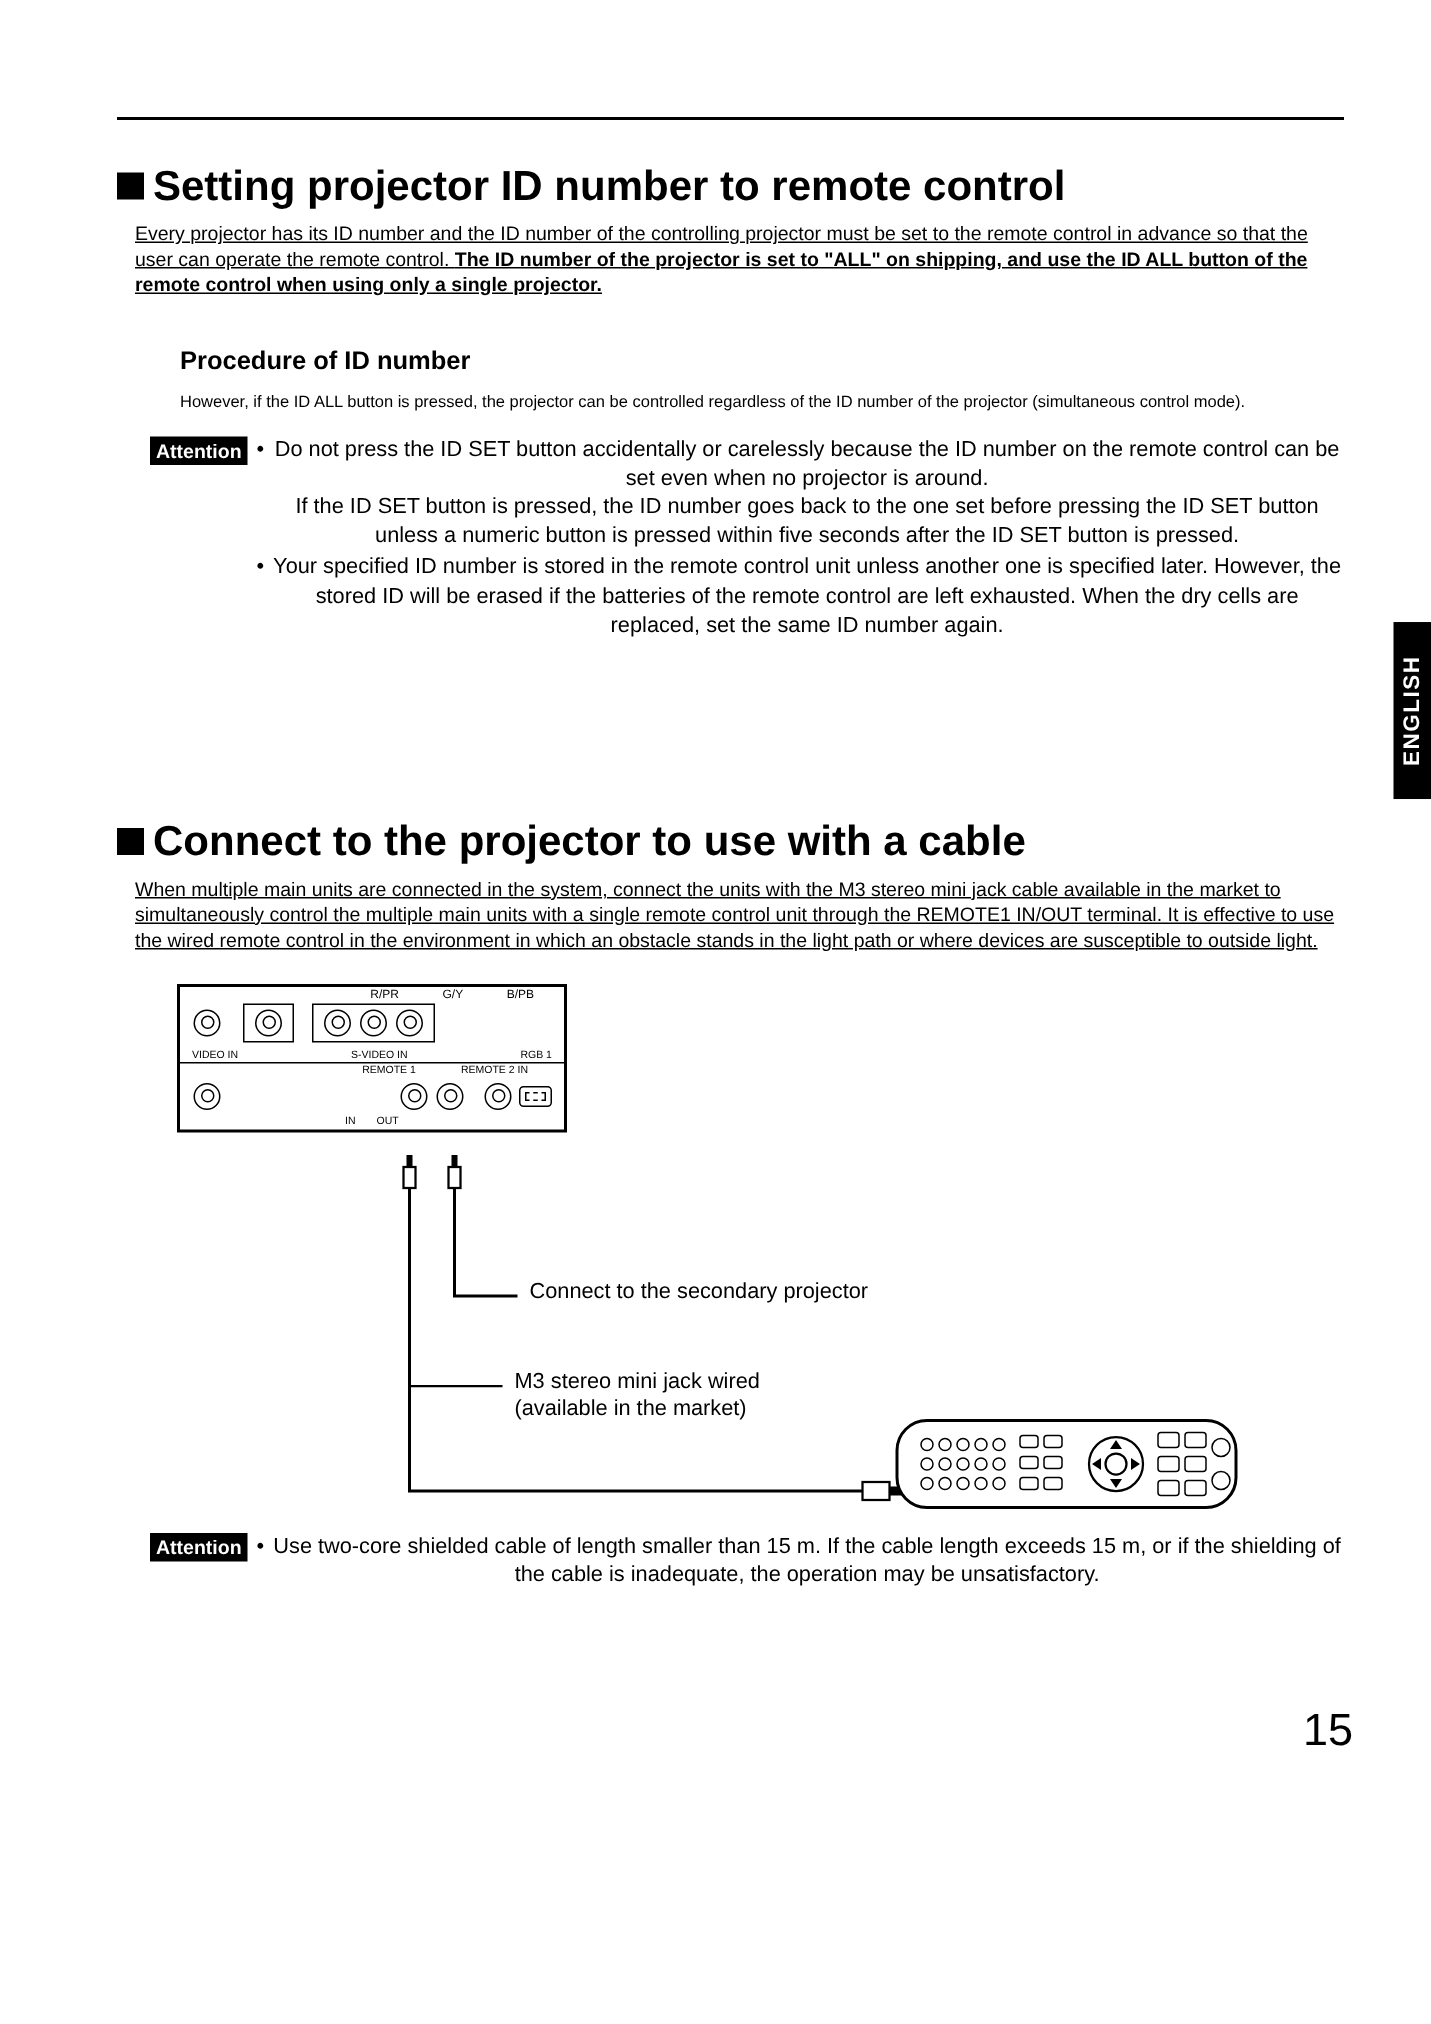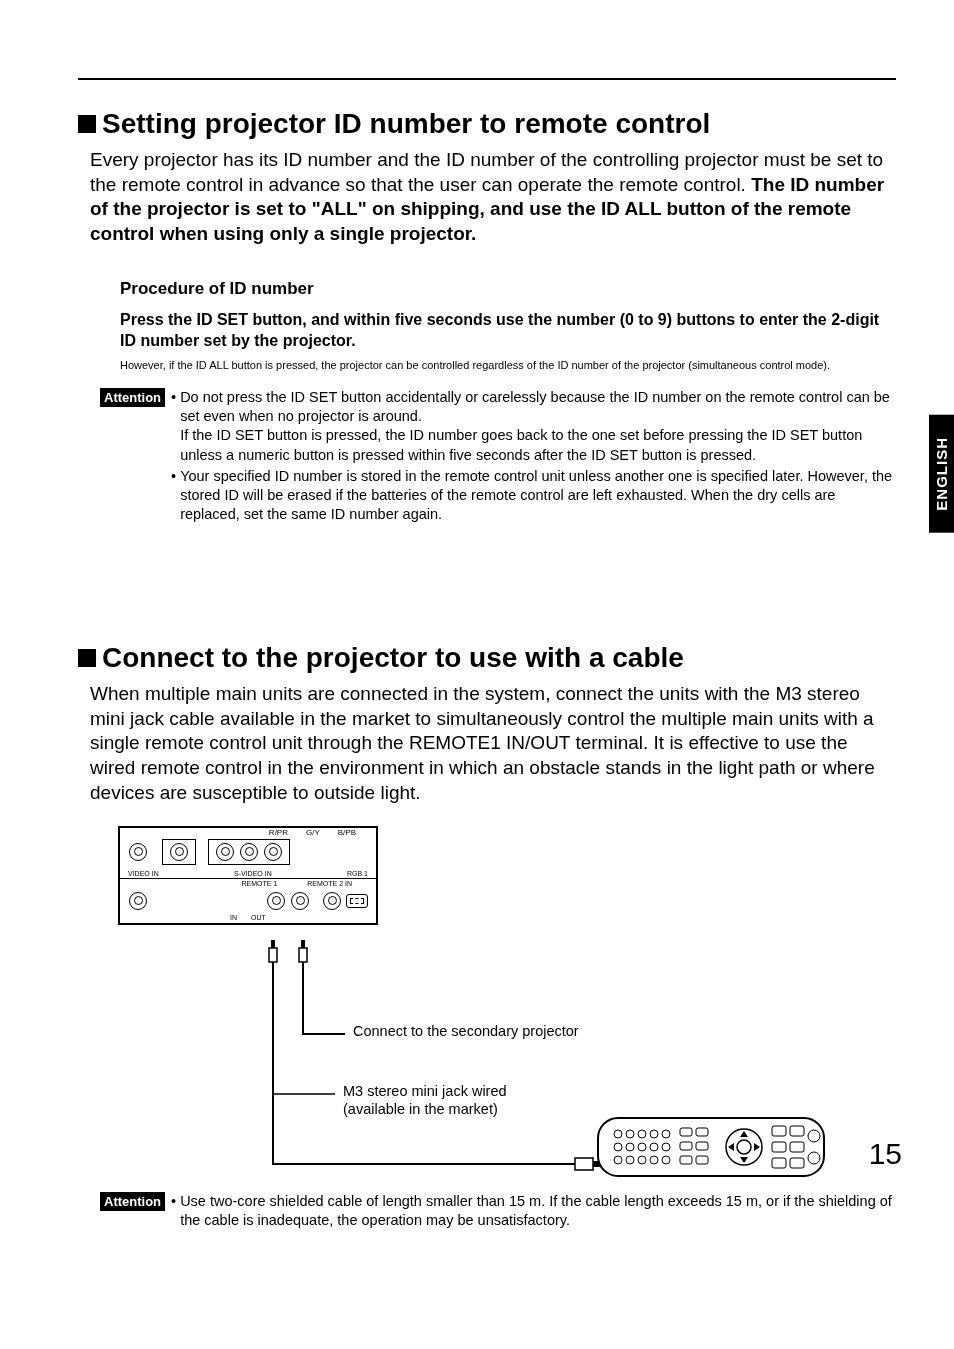--- a/index.html
+++ b/index.html
@@ -1,39 +1,39 @@
 <!DOCTYPE html>
 <html><head>
 <meta charset="utf-8">
 <style>
   * { box-sizing: border-box; margin: 0; padding: 0; }
   html, body { width: 954px; height: 1349px; background: #fff; font-family: Arial, Helvetica, sans-serif; color: #000; }
   .page { position: relative; width: 954px; height: 1205px; padding: 78px 58px 0 78px; }
   .rule { border-top: 2px solid #000; margin-bottom: 28px; }
   .section-title { font-size: 28px; font-weight: bold; display: flex; align-items: center; margin-bottom: 8px; }
   .section-title .square { display:inline-block; width:18px; height:18px; background:#000; margin-right:6px; }
-  .intro { font-size: 19px; line-height: 1.3; margin: 4px 0 0 12px; }
+  .intro { font-size: 13px; line-height: 1.3; margin: 4px 0 0 12px; text-decoration: underline; }
   .intro b { font-weight: bold; }
   .sub-h { font-size: 17px; font-weight: bold; margin-left: 42px; margin-top: 32px; margin-bottom: 10px; }
   .step { font-size: 16px; font-weight: bold; margin-left: 42px; line-height: 1.35; margin-bottom: 6px; }
   .step-body { font-size: 11px; margin-left: 42px; line-height: 1.3; }
-  .attn-block { display: flex; align-items: flex-start; margin-top: 16px; margin-left: 22px; }
+  .attn-block { display: flex; align-items: flex-start; margin-top: 16px; margin-left: 22px; text-align: center; }
   .attn-label { background:#000; color:#fff; font-size:13px; font-weight:bold; padding:2px 4px; flex:0 0 auto; }
   .attn-list { font-size:14.5px; line-height:1.32; margin-left:6px; }
   .attn-list .item { display:flex; margin-bottom:2px; }
   .attn-list .bul { flex:0 0 auto; margin-right:4px; }
   .language-tab { position:absolute; right:0; top:415px; background:#000; color:#fff; font-weight:bold; font-size:15px; letter-spacing:1px; padding:22px 4px; writing-mode:vertical-rl; transform: rotate(180deg); }
   .section2 { margin-top: 116px; }
   .diagram-area { position:relative; margin-left: 40px; margin-top: 20px; height: 360px; }
   .panel { position:absolute; left:0; top:0; width:260px; border:2px solid #000; background:#fff; }
   .panel-row { display:flex; align-items:center; padding:4px 6px; }
   .jack { width:18px; height:18px; border:1.5px solid #000; border-radius:50%; display:flex; align-items:center; justify-content:center; margin:0 3px; font-size:8px; }
   .jack::after{content:""; width:7px; height:7px; border:1px solid #000; border-radius:50%;}
   .rca-group{display:flex; align-items:center; border:1px solid #000; padding:3px 4px; margin-left:4px;}
-  .labels-top{display:flex; justify-content:flex-end; padding-right:20px; font-size:8px; gap:18px; margin-bottom:-2px;}
+  .labels-top{display:flex; justify-content:flex-end; padding-right:20px; font-size:8px; gap:29px; margin-bottom:-2px;}
   .divider{border-top:1px solid #000;}
   .port-labels{font-size:7px; display:flex; justify-content:space-between; padding:1px 8px;}
   .small-port{width:22px;height:14px;border:1.5px solid #000;border-radius:3px;display:inline-block;margin:0 2px; position:relative;}
   .small-port::after{content:"";position:absolute;left:3px;right:3px;top:3px;bottom:3px;border:1px dashed #000;}
   .in-out-labels{display:flex; font-size:7px; justify-content:center; gap:18px; padding-bottom:2px;}
   .cable-area{position:absolute; left:157px; top:118px; width:430px; height:240px;}
   .cable-area svg{overflow:visible;}
   .caption{position:absolute; font-size:14.5px; line-height:1.3;}
   .remote{position:absolute; right:70px; bottom:0; width:230px; }
   .page-num{position:absolute; right:52px; bottom:34px; font-size:30px;}
@@ -45,21 +45,20 @@
   <div class="rule"></div>
 
   <div class="section-title">
     <span class="square"></span>
     <span>Setting projector ID number to remote control</span>
   </div>
   <p class="intro">
     <span>Every projector has its ID number and the ID number of the controlling projector must be set to the remote control in advance so that the user can operate the remote control. </span><b>The ID number of the projector is set to "ALL" on shipping, and use the ID ALL button of the remote control when using only a single projector.</b>
   </p>
   <h3 class="sub-h">Procedure of ID number</h3>
-  <p class="step">Press the ID SET button, and within five seconds use the number (0 to 9) buttons to enter the 2-digit ID number set by the projector.</p>
   <p class="step-body">However, if the ID ALL button is pressed, the projector can be controlled regardless of the ID number of the projector (simultaneous control mode).</p>
 
   <div class="attn-block">
     <span class="attn-label">Attention</span>
     <div class="attn-list">
       <div class="item">
           <span class="bul">•</span>
           <span style="white-space:pre-line;">Do not press the ID SET button accidentally or carelessly because the ID number on the remote control can be set even when no projector is around.
 If the ID SET button is pressed, the ID number goes back to the one set before pressing the ID SET button unless a numeric button is pressed within five seconds after the ID SET button is pressed.</span>
         </div>

